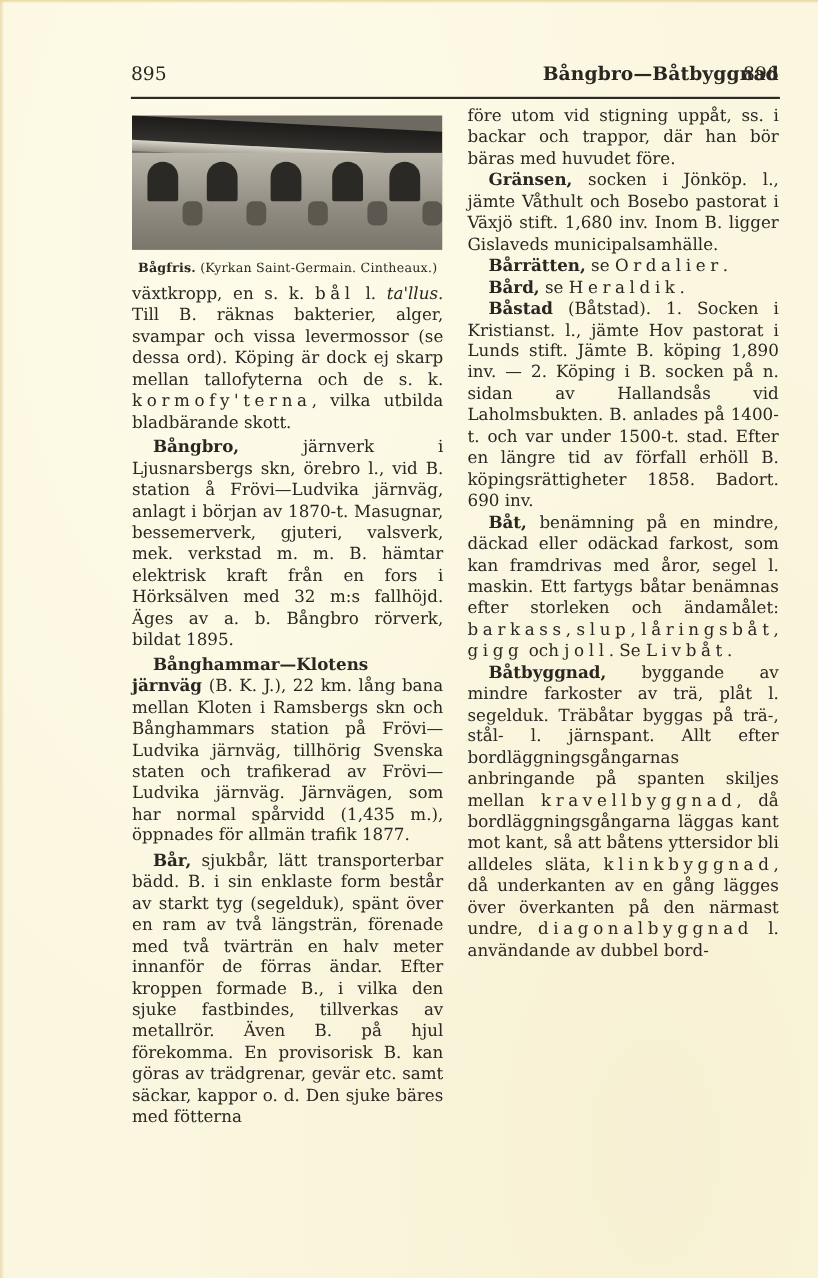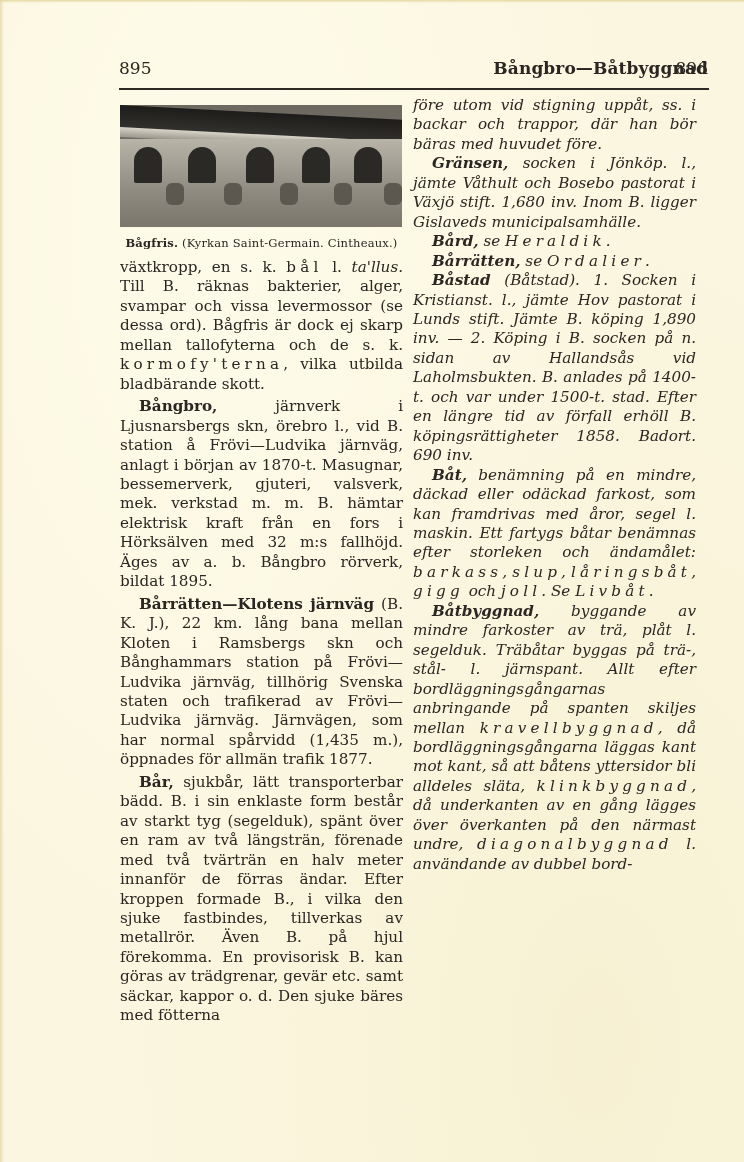--- a/index.html
+++ b/index.html
@@ -34,21 +34,21 @@
   .header-rule {
     position: absolute; left: 119px; top: 88px; width: 590px; height: 1.5px;
     background: #2d2a26;
   }
   .column {
     position: absolute; top: 96px; width: 283px;
     font-size: 15.2px; line-height: 19.45px;
     text-align: justify;
   }
   .col-left { left: 120px; }
-  .col-right { left: 413px; font-style: italic; }
+  .col-right { left: 425px; }
   .figure { margin: 9px 0 0 0; }
   .photo {
     width: 282px; height: 122px; position: relative; overflow: hidden;
     background: #6e6a62;
   }
   .photo .roof {
     position: absolute; left: 0; top: 0; width: 100%; height: 30px;
     background: linear-gradient(to bottom, #1d1c1a, #3a3834);
     transform: skewY(3deg); transform-origin: left top;
   }
@@ -107,37 +107,37 @@
       <div class="arch" style="left:234px"></div>
       <div class="corbel" style="left:46px"></div>
       <div class="corbel" style="left:104px"></div>
       <div class="corbel" style="left:160px"></div>
       <div class="corbel" style="left:214px"></div>
       <div class="corbel" style="left:264px"></div>
     </div>
     <div class="caption"><b>Bågfris.</b><span> (Kyrkan Saint-Germain. Cintheaux.)</span></div>
   </div>
 
-  <p class="entry cont" style="margin-top:8px"><span>växtkropp, en s. k. </span><span class="sp">bål</span><span> l. </span><span class="it">ta'llus.</span><span> Till B. räknas bakterier, alger, svampar och vissa levermossor (se dessa ord). Bågfris är dock ej skarp mellan tallofyterna och de s. k. </span><span class="sp">kormofy'terna</span><span>, vilka utbilda bladbärande skott.</span></p>
+  <p class="entry cont" style="margin-top:8px"><span>växtkropp, en s. k. </span><span class="sp">bål</span><span> l. </span><span class="it">ta'llus.</span><span> Till B. räknas bakterier, alger, svampar och vissa levermossor (se dessa ord). Köping är dock ej skarp mellan tallofyterna och de s. k. </span><span class="sp">kormofy'terna</span><span>, vilka utbilda bladbärande skott.</span></p>
 
   <p class="entry" style="margin-top:3px"><span class="hw">Bångbro,</span><span> järnverk i Ljusnarsbergs skn, örebro l., vid B. station å Frövi—Ludvika järnväg, anlagt i början av 1870-t. Masugnar, bessemerverk, gjuteri, valsverk, mek. verkstad m. m. B. hämtar elektrisk kraft från en fors i Hörksälven med 32 m:s fallhöjd. Äges av a. b. Bångbro rörverk, bildat 1895.</span></p>
 
-  <p class="entry" style="margin-top:3px"><span class="hw">Bårrätten—Klotens järnväg</span><span> (B. K. J.), 22 km. lång bana mellan Kloten i Ramsbergs skn och Bånghammars station på Frövi—Ludvika järnväg, tillhörig Svenska staten och trafikerad av Frövi—Ludvika järnväg. Järnvägen, som har normal spårvidd (1,435 m.), öppnades för allmän trafik 1877.</span></p>
+  <p class="entry" style="margin-top:3px"><span class="hw">Bånghammar—Klotens järnväg</span><span> (B. K. J.), 22 km. lång bana mellan Kloten i Ramsbergs skn och Bånghammars station på Frövi—Ludvika järnväg, tillhörig Svenska staten och trafikerad av Frövi—Ludvika järnväg. Järnvägen, som har normal spårvidd (1,435 m.), öppnades för allmän trafik 1877.</span></p>
 
   <p class="entry" style="margin-top:3px"><span class="hw">Bår,</span><span> sjukbår, lätt transporterbar bädd. B. i sin enklaste form består av starkt tyg (segelduk), spänt över en ram av två längsträn, förenade med två tvärträn en halv meter innanför de förras ändar. Efter kroppen formade B., i vilka den sjuke fastbindes, tillverkas av metallrör. Även B. på hjul förekomma. En provisorisk B. kan göras av trädgrenar, gevär etc. samt säckar, kappor o. d. Den sjuke bäres med fötterna</span></p>
 </div>
 
 <div class="column col-right">
   <p class="entry cont">före utom vid stigning uppåt, ss. i backar och trappor, där han bör bäras med huvudet före.</p>
 
   <p class="entry"><span class="hw">Gränsen,</span><span> socken i Jönköp. l., jämte Våthult och Bosebo pastorat i Växjö stift. 1,680 inv. Inom B. ligger Gislaveds municipalsamhälle.</span></p>
 
+  <p class="entry"><span class="hw">Bårrätten,</span><span> se </span><span class="sp">Ordalier</span><span>.</span></p>
+
   <p class="entry"><span class="hw">Bård,</span><span> se </span><span class="sp">Heraldik</span><span>.</span></p>
-
-  <p class="entry"><span class="hw">Bårrätten,</span><span> se </span><span class="sp">Ordalier</span><span>.</span></p>
 
 
 
   <p class="entry"><span class="hw">Båstad</span><span> (Båtstad). 1. Socken i Kristianst. l., jämte Hov pastorat i Lunds stift. Jämte B. köping 1,890 inv. — 2. Köping i B. socken på n. sidan av Hallandsås vid Laholmsbukten. B. anlades på 1400-t. och var under 1500-t. stad. Efter en längre tid av förfall erhöll B. köpingsrättigheter 1858. Badort. 690 inv.</span></p>
 
   <p class="entry"><span class="hw">Båt,</span><span> benämning på en mindre, däckad eller odäckad farkost, som kan framdrivas med åror, segel l. maskin. Ett fartygs båtar benämnas efter storleken och ändamålet: </span><span class="sp">barkass</span><span>, </span><span class="sp">slup</span><span>, </span><span class="sp">låringsbåt</span><span>, </span><span class="sp">gigg</span><span> och </span><span class="sp">joll</span><span>. Se </span><span class="sp">Livbåt</span><span>.</span></p>
 
 
   <p class="entry"><span class="hw">Båtbyggnad,</span><span> byggande av mindre farkoster av trä, plåt l. segelduk. Träbåtar byggas på trä-, stål- l. järnspant. Allt efter bordläggningsgångarnas anbringande på spanten skiljes mellan </span><span class="sp">kravellbyggnad</span><span>, då bordläggningsgångarna läggas kant mot kant, så att båtens yttersidor bli alldeles släta, </span><span class="sp">klinkbyggnad</span><span>, då underkanten av en gång lägges över överkanten på den närmast undre, </span><span class="sp">diagonalbyggnad</span><span> l. användande av dubbel bord-</span></p>
 </div>

